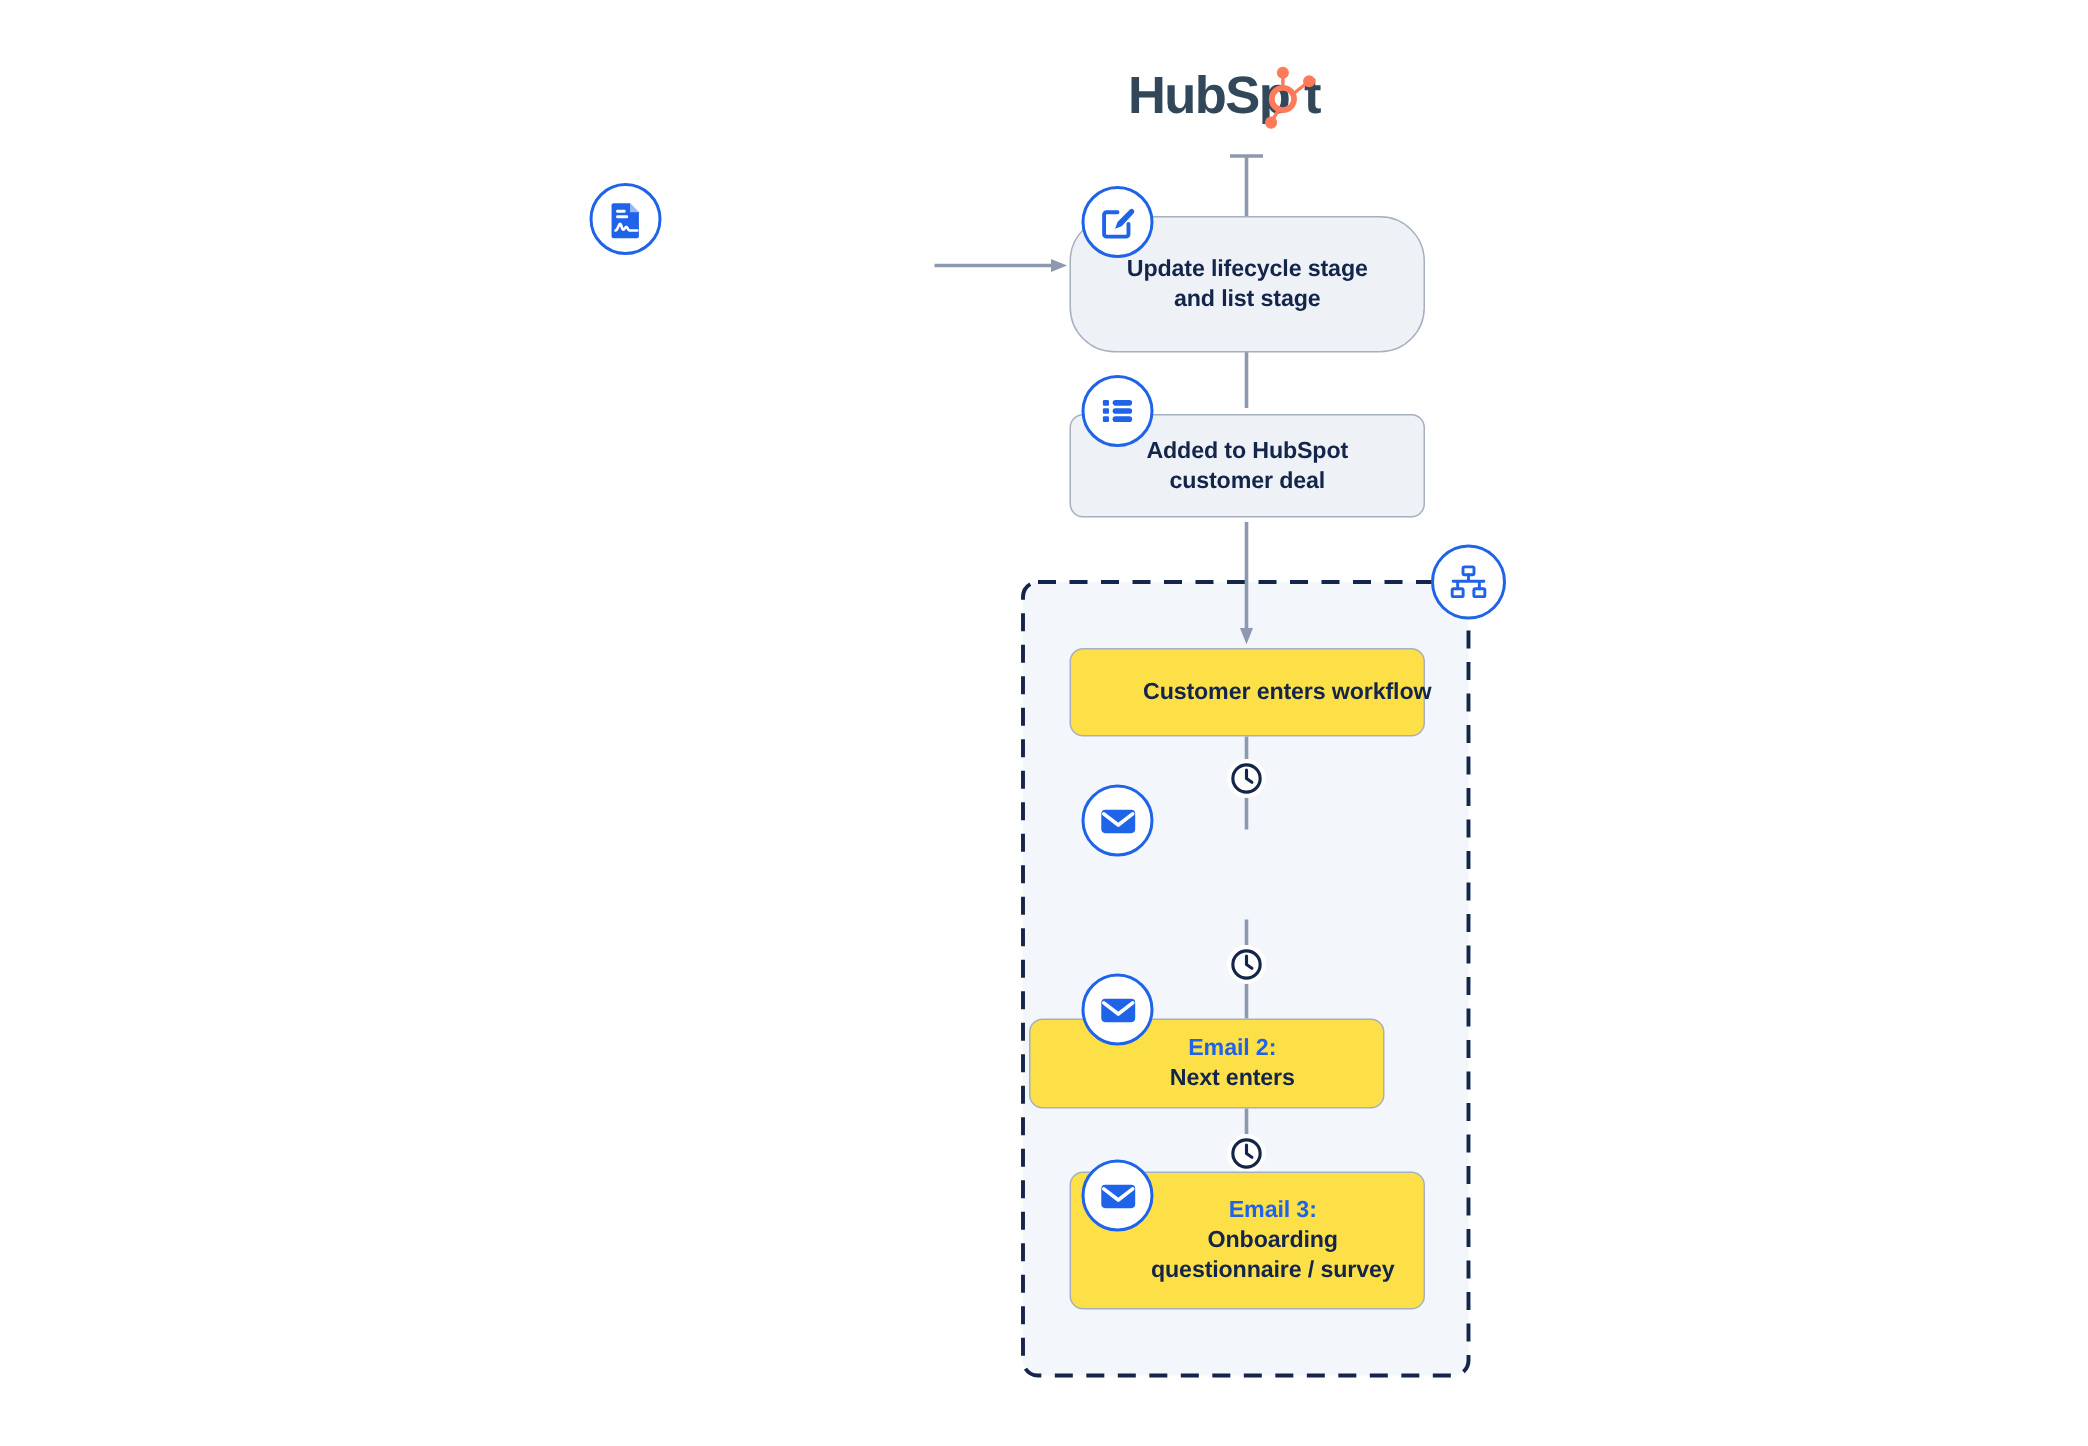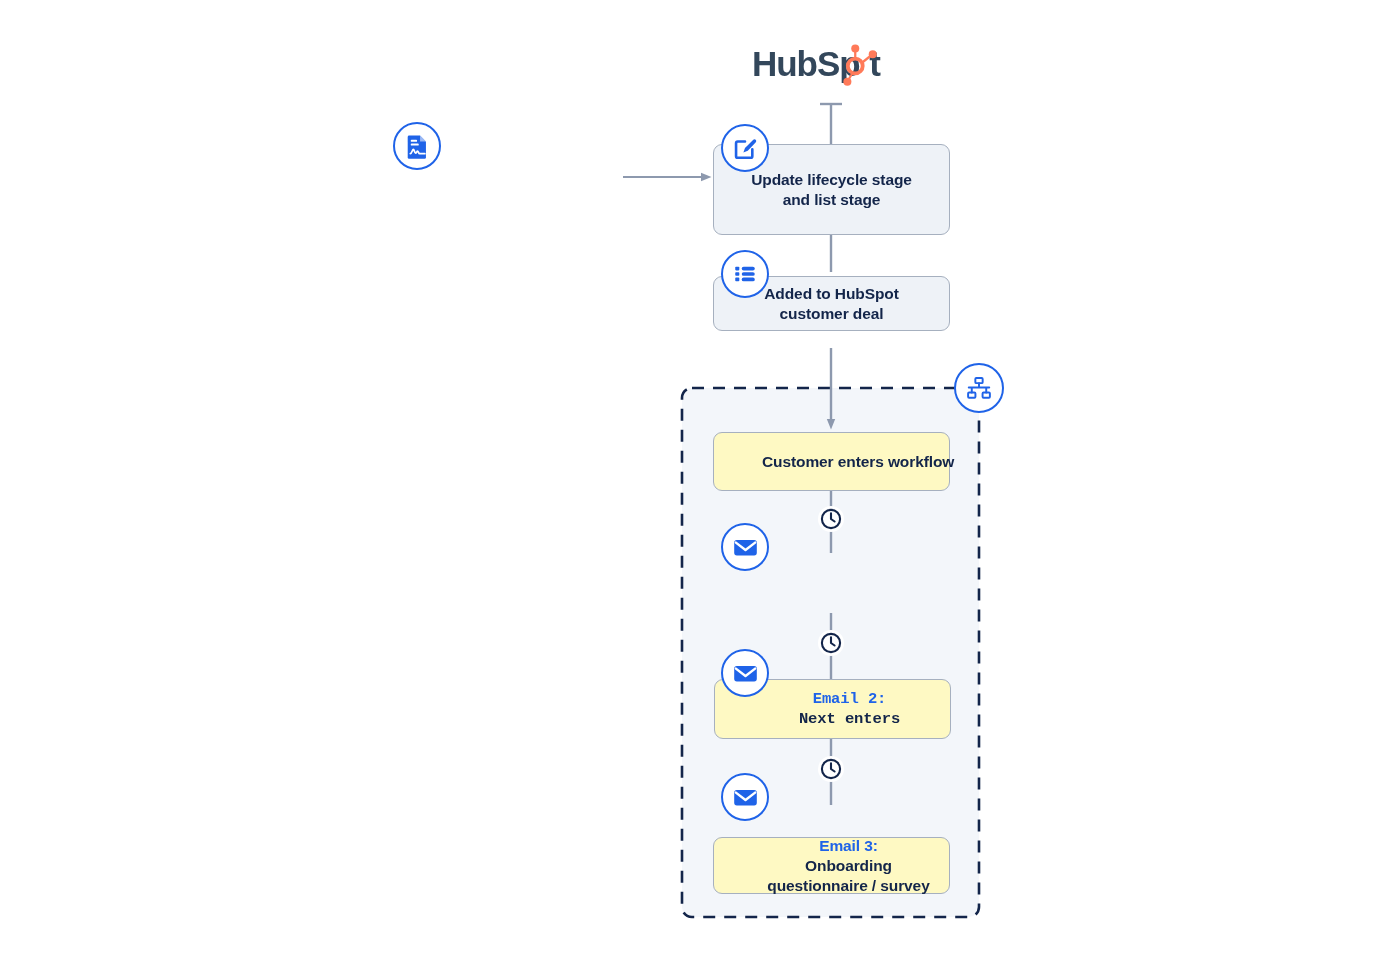--- a/index.html
+++ b/index.html
@@ -51,21 +51,21 @@
     justify-content: center;
     text-align: center;
     color: #13254a;
     font-weight: bold;
     font-size: 15.5px;
     line-height: 20px;
     letter-spacing: -0.1px;
     padding: 6px 14px;
   }
   .node.fill   { background: #eef2f7; }
-  .node.plain  { background: #fef9c3; padding-left: 48px; }
+  .node.plain  { background: #fde047; padding-left: 48px; }
 
   .node .lines { width: 100%; }
   .node .lines div { white-space: nowrap; }
   .node .accent { color: #1f63e8; font-weight: bold; }
 
   
   .badge {
     position: absolute;
     width: 48px;
     height: 48px;
@@ -141,34 +141,34 @@
   <div class="badge" style="left:393px; top:122px;">
     <svg viewBox="0 0 32 32" width="27" height="27" xmlns="http://www.w3.org/2000/svg">
       <path d="M6 3h13l7 7v19a1.6 1.6 0 0 1-1.6 1.6H6A1.6 1.6 0 0 1 4.4 29V4.6A1.6 1.6 0 0 1 6 3z" fill="#1f63e8"></path>
       <path d="M19 3l7 7h-7z" fill="#ffffff" opacity="0.55"></path>
       <rect x="8" y="8" width="7.5" height="2.4" rx="1" fill="#ffffff"></rect>
       <rect x="8" y="12.5" width="9.5" height="2.4" rx="1" fill="#ffffff"></rect>
       <path d="M7.5 24.5c2-0.2 2.4-5.2 3.6-5.2 1.1 0 1.3 4.6 2.6 4.6 1.1 0 1.4-2.4 2.4-2.4 1 0 1.2 3 2.3 3h6.3" fill="none" stroke="#ffffff" stroke-width="2.1" stroke-linecap="round" stroke-linejoin="round"></path>
     </svg>
   </div>
 
-  <div class="node fill" style="left:713px; top:144px; width:237px; height:91px;">
+  <div class="node fill" style="left:713px; top:144px; width:237px; height:91px;border-radius:30px;">
     <div class="lines">
       <div>Update lifecycle stage</div>
       <div>and list stage</div>
     </div>
   </div>
   <div class="badge" style="left:721px; top:124px;">
     <svg viewBox="0 0 32 32" width="26" height="26" xmlns="http://www.w3.org/2000/svg">
       <path d="M25 17.5V26a2 2 0 0 1-2 2H7a2 2 0 0 1-2-2V10a2 2 0 0 1 2-2h9" fill="none" stroke="#1f63e8" stroke-width="3.2" stroke-linecap="round" stroke-linejoin="round"></path>
       <path d="M14 21.5l2-5.5L26.2 5.8a2.2 2.2 0 0 1 3.1 3.1L19.4 19.4z" fill="#1f63e8"></path>
     </svg>
   </div>
 
-  <div class="node fill" style="left:713px; top:276px; width:237px; height:55px;">
+  <div class="node fill" style="left:713px; top:276px; width:237px; height:69px;">
     <div class="lines">
       <div>Added to HubSpot</div>
       <div>customer deal</div>
     </div>
   </div>
   <div class="badge" style="left:721px; top:250px;">
     <svg viewBox="0 0 32 32" width="26" height="26" xmlns="http://www.w3.org/2000/svg">
       <g fill="#1f63e8">
         <rect x="4" y="7" width="5" height="4.6" rx="1"></rect>
         <rect x="12" y="7" width="16" height="4.6" rx="2.3"></rect>
@@ -211,41 +211,41 @@
     </svg>
   </div>
 
   <div class="clock" style="left:818px; top:630px;">
     <svg viewBox="0 0 24 24" width="24" height="24" xmlns="http://www.w3.org/2000/svg">
       <circle cx="12" cy="12" r="9.1" fill="#ffffff" stroke="#13254a" stroke-width="2.1"></circle>
       <path d="M12 6.4V12l3.6 2.5" fill="none" stroke="#13254a" stroke-width="2.1" stroke-linecap="round" stroke-linejoin="round"></path>
     </svg>
   </div>
 
-  <div class="node plain" style="left:714px; top:679px; width:237px; height:60px;font-family:Liberation Mono, monospace;">
+  <div class="node plain" style="left:686px; top:679px; width:237px; height:60px;">
     <div class="lines">
       <div class="accent">Email 2:</div>
       <div>Next enters</div>
     </div>
   </div>
   <div class="badge" style="left:721px; top:649px;">
     <svg viewBox="0 0 32 32" width="27" height="27" xmlns="http://www.w3.org/2000/svg">
       <rect x="2.6" y="7" width="26.8" height="18.4" rx="3.2" fill="#1f63e8"></rect>
       <path d="M4.6 10.2L16 19l11.4-8.8" fill="none" stroke="#ffffff" stroke-width="2.9" stroke-linecap="round" stroke-linejoin="round"></path>
     </svg>
   </div>
 
   <div class="clock" style="left:818px; top:756px;">
     <svg viewBox="0 0 24 24" width="24" height="24" xmlns="http://www.w3.org/2000/svg">
       <circle cx="12" cy="12" r="9.1" fill="#ffffff" stroke="#13254a" stroke-width="2.1"></circle>
       <path d="M12 6.4V12l3.6 2.5" fill="none" stroke="#13254a" stroke-width="2.1" stroke-linecap="round" stroke-linejoin="round"></path>
     </svg>
   </div>
 
-  <div class="node plain" style="left:713px; top:837px; width:237px; height:57px;">
+  <div class="node plain" style="left:713px; top:781px; width:237px; height:92px;">
     <div class="lines">
       <div class="accent">Email 3:</div>
       <div>Onboarding</div>
       <div>questionnaire / survey</div>
     </div>
   </div>
   <div class="badge" style="left:721px; top:773px;">
     <svg viewBox="0 0 32 32" width="27" height="27" xmlns="http://www.w3.org/2000/svg">
       <rect x="2.6" y="7" width="26.8" height="18.4" rx="3.2" fill="#1f63e8"></rect>
       <path d="M4.6 10.2L16 19l11.4-8.8" fill="none" stroke="#ffffff" stroke-width="2.9" stroke-linecap="round" stroke-linejoin="round"></path>

